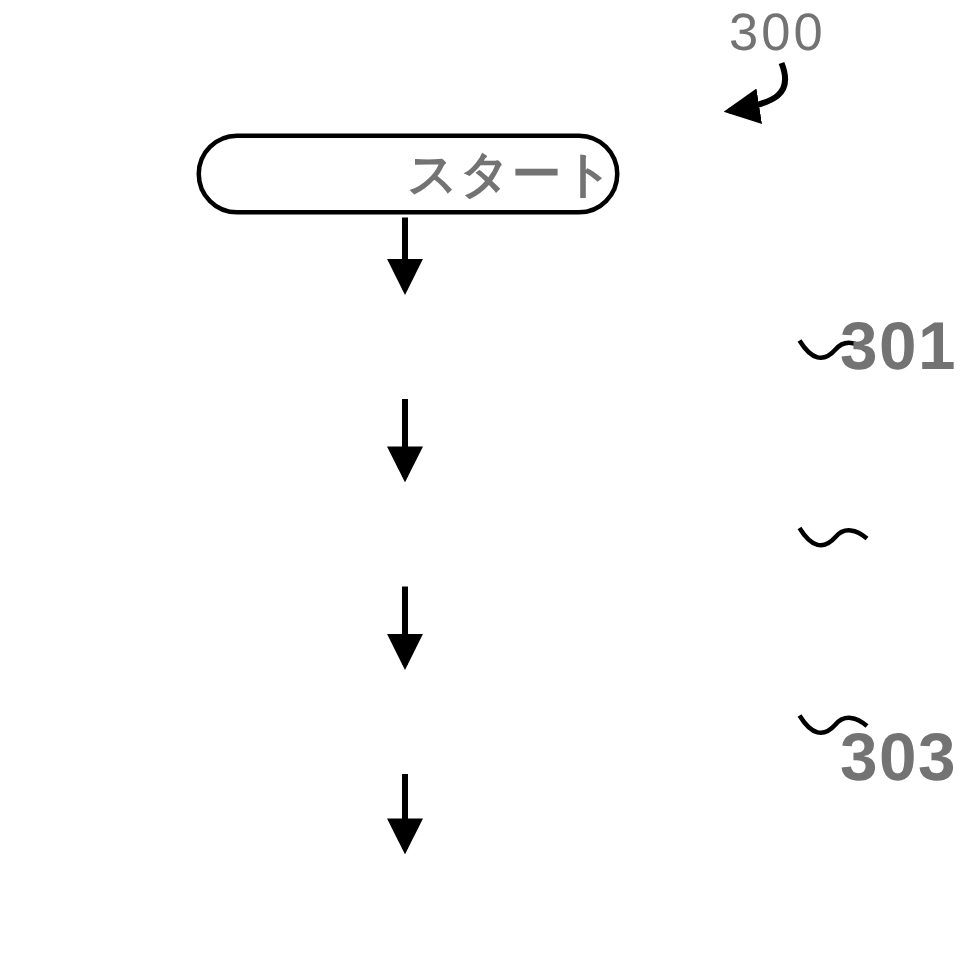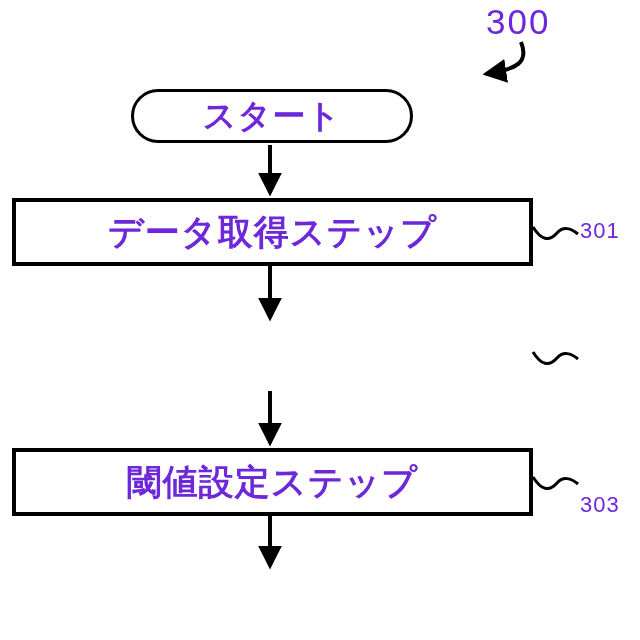--- a/index.html
+++ b/index.html
@@ -6,35 +6,35 @@
     margin: 0;
     padding: 0;
     background: #ffffff;
   }
   .canvas {
     position: relative;
     width: 640px;
     height: 640px;
     background: #ffffff;
     font-family: "Liberation Sans", sans-serif;
-    color: #6d28d9;
+    color: #737373;
     overflow: hidden;
   }
   .connector-layer {
     position: absolute;
     left: 0;
     top: 0;
     width: 640px;
     height: 640px;
   }
   .node {
     position: absolute;
     display: flex;
     align-items: center;
-    justify-content: center;
+    justify-content: flex-end;
     box-sizing: border-box;
     background: #ffffff;
     text-align: center;
     line-height: 1.1;
   }
   .terminal {
     left: 131px;
     width: 282px;
     height: 54px;
     border: 3px solid #000000;
@@ -52,27 +52,27 @@
     border: 4px solid #000000;
     font-size: 35px;
     font-weight: 600;
     letter-spacing: 1px;
   }
   .process.step1 { top: 198px; }
   .process.step2 { top: 323px; }
   .process.step3 { top: 448px; }
   .ref-number {
     position: absolute;
-    left: 580px;
+    left: 560px;
     width: 60px;
     height: 42px;
     display: flex;
     align-items: center;
-    font-size: 22px;
-    font-weight: 400;
+    font-size: 45px;
+    font-weight: 700;
     letter-spacing: 1px;
   }
   .ref-number.r1 { top: 210px; }
   .ref-number.r2 { top: 335px; }
   .ref-number.r3 { top: 460px; margin-top: 24px; }
   .figure-label {
     position: absolute;
     left: 486px;
     top: 2px;
     font-size: 35px;
@@ -103,25 +103,19 @@
     <path d="M533,352 C541,365 549,367 557,358 C563,351 571,353 578,359" fill="none" stroke="#000000" stroke-width="3"></path>
     <path d="M533,477 C541,490 549,492 557,483 C563,476 571,478 578,484" fill="none" stroke="#000000" stroke-width="3"></path>
   </svg>
 
   <div class="figure-label">300</div>
 
   <div class="node terminal start">
     <span>スタート</span>
   </div>
 
-  <div class="node process step1">
-    <span>データ取得ステップ</span>
-  </div>
   <div class="ref-number r1">301</div>
 
 
-  <div class="node process step3">
-    <span>閾値設定ステップ</span>
-  </div>
   <div class="ref-number r3">303</div>
 
 
 </div>
 
 </body></html>

